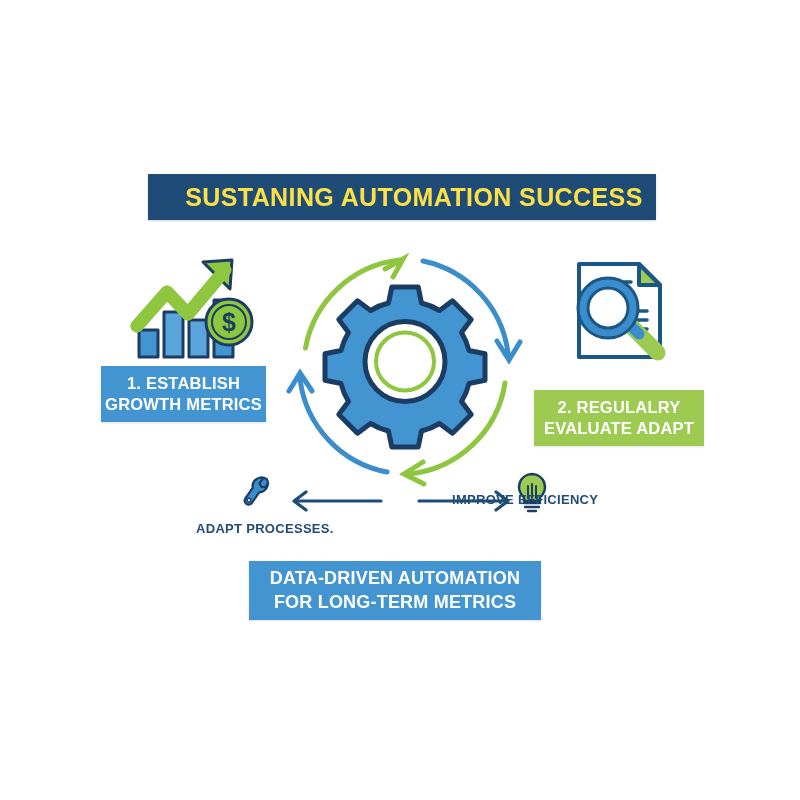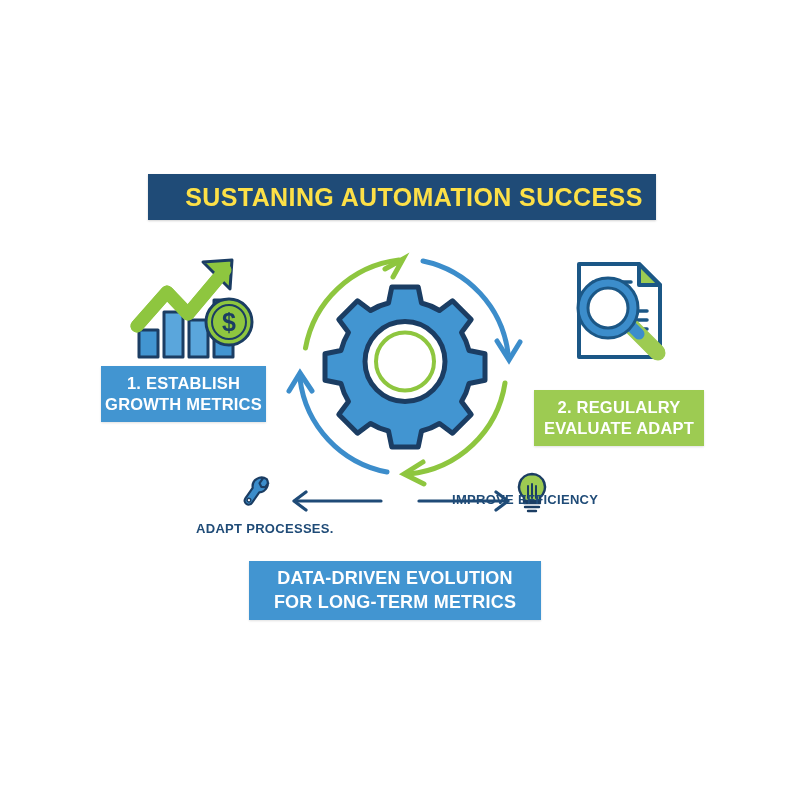--- a/index.html
+++ b/index.html
@@ -256,17 +256,17 @@
         <line x1="12" y1="35" x2="26" y2="35"></line>
         <line x1="15" y1="39" x2="23" y2="39"></line>
       </g>
     </svg>
   </div>
 
   <div class="caption" id="caption-left">ADAPT PROCESSES.</div>
   <div class="caption" id="caption-right">IMPROVE EFFICIENCY</div>
 
   <div class="label-box" id="box-bottom">
-    <span class="line">DATA-DRIVEN EVOLUTION</span>
+    <span class="line">DATA-DRIVEN AUTOMATION</span>
     <span class="line">FOR LONG-TERM METRICS</span>
   </div>
 
 </div>
 
 </body></html>

